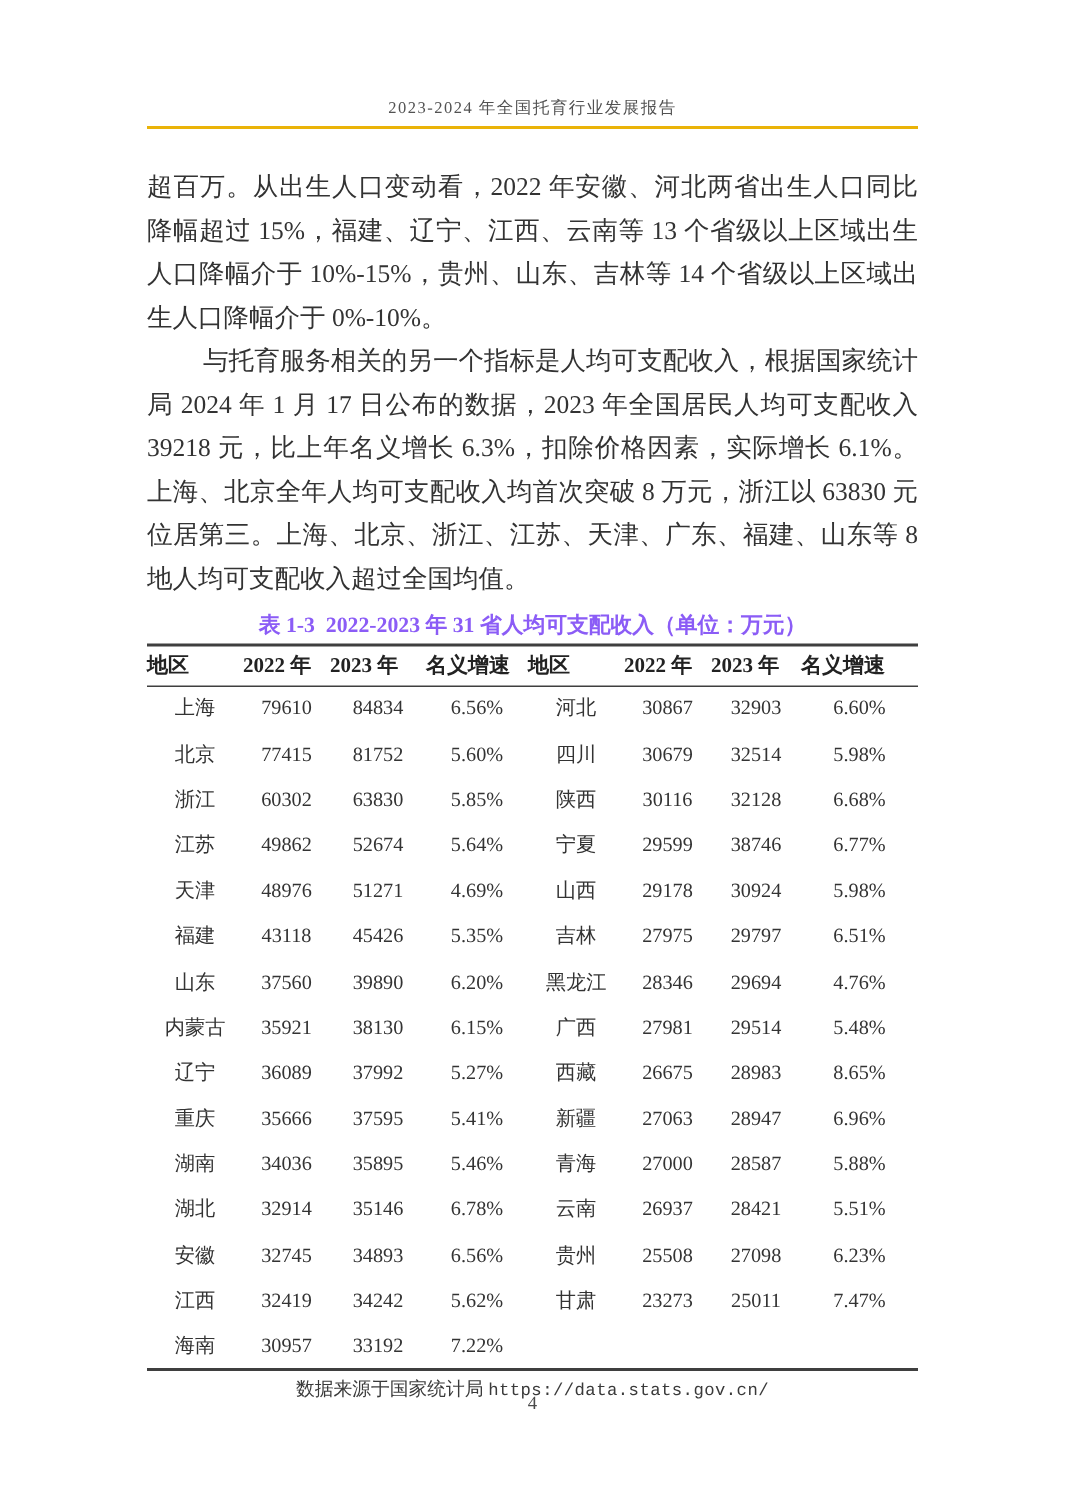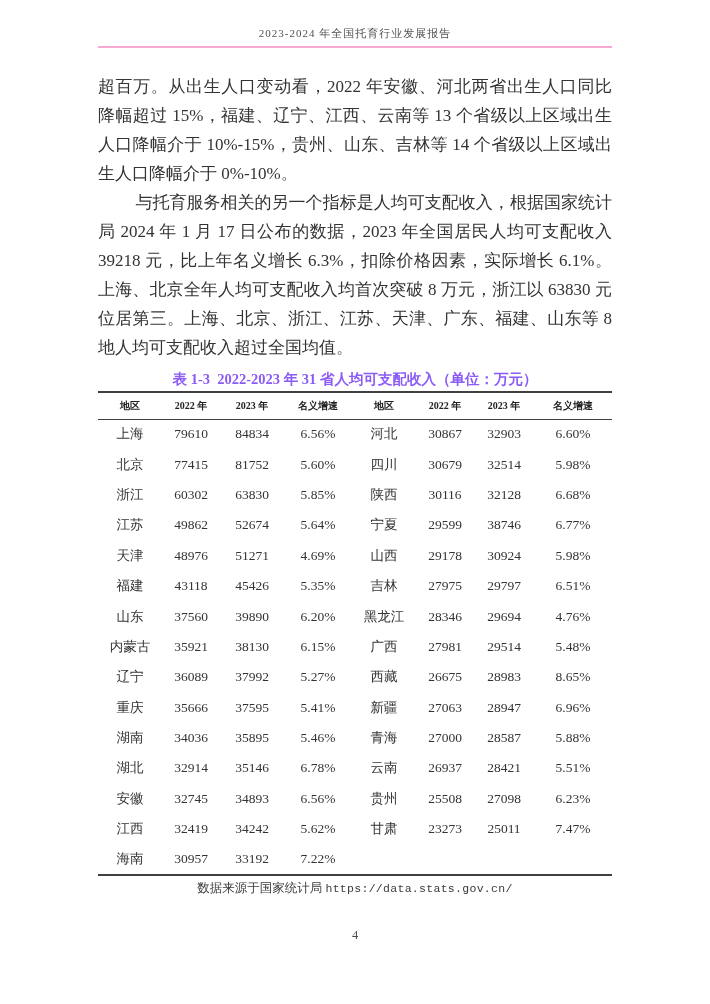--- a/index.html
+++ b/index.html
@@ -8,23 +8,23 @@
     position: relative;
     width: 710px;
     height: 1004px;
     background: #ffffff;
     font-family: "Liberation Serif", "DejaVu Serif", serif;
     color: #2f2f2f;
     overflow: hidden;
   }
   .doc-header {
     margin: 0 98px;
-    padding-top: 26px;
+    padding-top: 64px;
     padding-bottom: 5px;
-    border-bottom: 2px solid #f9a8d4;
+    border-bottom: 2px solid #eab308;
     text-align: center;
   }
   .doc-header .header-title {
     font-size: 11px;
     color: #525252;
     letter-spacing: 1px;
   }
   .content { margin: 0 98px; width: 514px; }
   .para {
     font-size: 17px;
@@ -46,23 +46,23 @@
   }
   table.data-table {
     width: 514px;
     border-collapse: collapse;
     table-layout: fixed;
     border-top: 2px solid #3f3f3f;
     border-bottom: 2px solid #3f3f3f;
   }
   table.data-table th {
     height: 27px;
-    font-size: 10px;
+    font-size: 14px;
     font-weight: bold;
-    text-align: center;
+    text-align: left;
     vertical-align: middle;
     border-bottom: 1px solid #3f3f3f;
     color: #222222;
     white-space: pre;
   }
   table.data-table td {
     height: 30.4px;
     font-size: 13.5px;
     text-align: center;
     vertical-align: middle;

